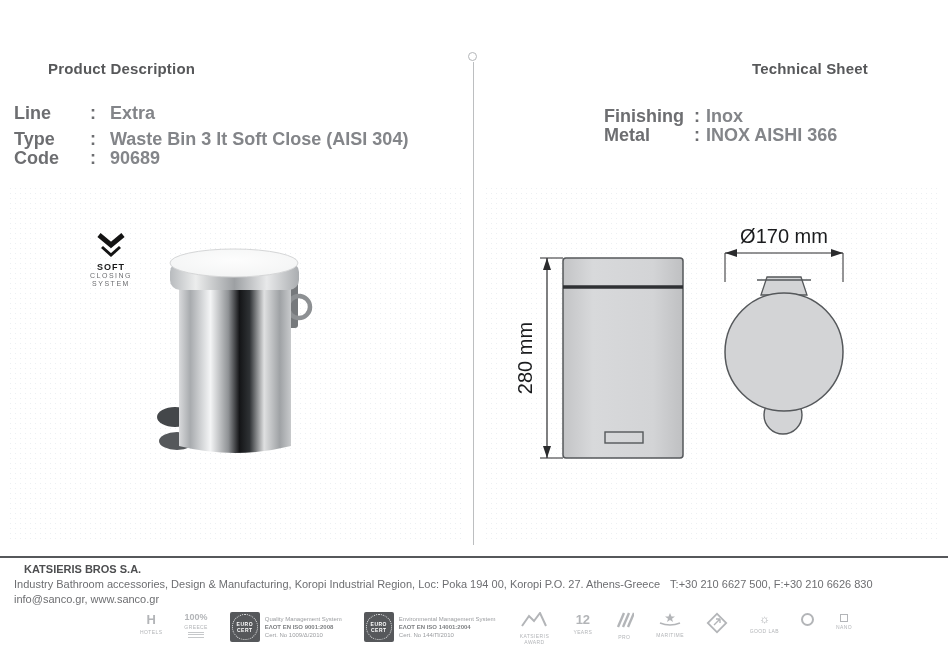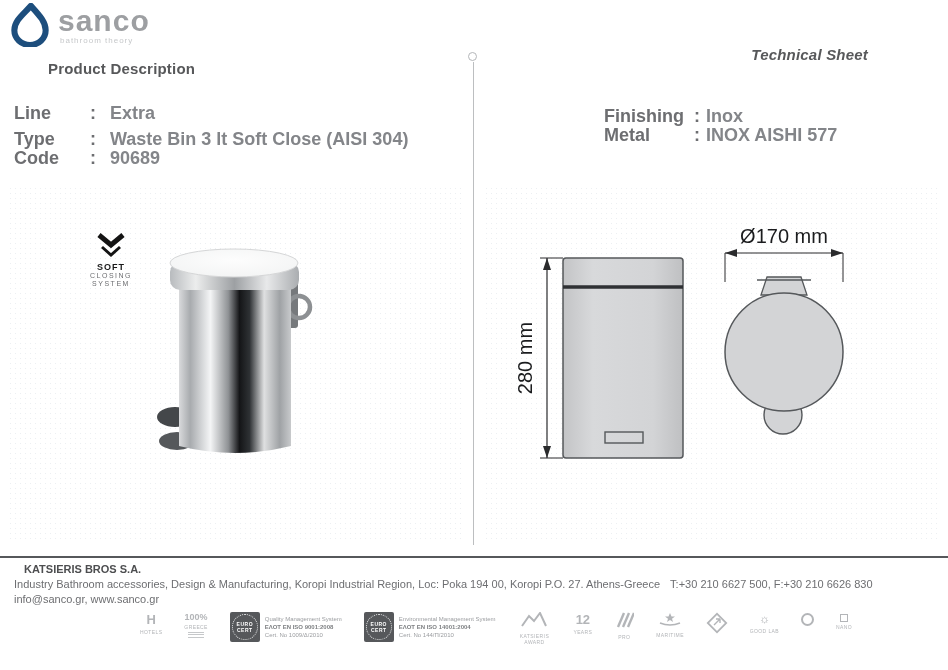--- a/index.html
+++ b/index.html
@@ -14,21 +14,21 @@
   .logo-name { font-size:30px; font-weight:bold; letter-spacing:1px; color:#9d9fa2; line-height:28px; }
   .logo-tagline { font-size:8px; letter-spacing:1px; color:#c6c8ca; margin-top:1px; margin-left:2px; }
 
   
   .divider-line { position:absolute; left:473px; top:62px; width:1px; height:483px; background:#bcbec0; }
   .divider-circle { position:absolute; left:468px; top:52px; width:9px; height:9px; border:1px solid #b4b6b9; border-radius:50%; background:#fff; }
 
   
   .section-title { position:absolute; font-size:15px; font-weight:bold; color:#57585a; letter-spacing:.2px; }
   .title-left { left:48px; top:60px; }
-  .title-right { right:80px; top:46px; text-align:right;font-style:italic; }
+  .title-right { right:80px; top:60px; text-align:right; }
 
   
   .field-row { position:absolute; height:16px; font-size:18px; display:flex; }
   .f-label { font-weight:bold; color:#6d6e71; }
   .f-colon { font-weight:bold; color:#6d6e71; }
   .f-value { color:#838589; font-weight:bold; }
   .left-fields .f-label { width:76px; }
   .left-fields .f-colon { width:20px; text-align:left; }
   .right-fields .f-label { width:90px; }
   .right-fields .f-colon { width:12px; }
@@ -79,29 +79,20 @@
   .iso-text .iso-bold { font-weight:bold; color:#7e8083; }
   .ring-icon { width:13px; height:13px; border:2px solid #b3b5b8; border-radius:50%; margin:1px auto 0; }
   .sq-icon { width:8px; height:8px; border:1.5px solid #b3b5b8; margin:2px auto 0; }
   .sun-glyph { font-size:12px; line-height:14px; color:#b3b5b8; }
 </style>
 </head>
 <body>
 
 <div class="page">
 
-  <div class="logo">
-    <svg class="logo-drop" viewBox="0 0 46 50">
-      <path d="M24,3 C15,13 5,20 5,31 a18,17 0 1 0 36,0 C41,21 33,13 24,3 Z" fill="none" stroke="#1d4e7d" stroke-width="7" stroke-linejoin="round"></path>
-    </svg>
-    <div class="logo-textwrap">
-      <div class="logo-name">sanco</div>
-      <div class="logo-tagline">bathroom theory</div>
-    </div>
-  </div>
 
   <div class="divider-circle"></div>
   <div class="divider-line"></div>
 
   <div class="section-title title-left">Product Description</div>
   <div class="section-title title-right">Technical Sheet</div>
 
   <div class="left-fields">
     <div class="field-row" style="left:14px; top:103px;">
       <span class="f-label">Line</span>
@@ -122,21 +113,21 @@
 
   <div class="right-fields">
     <div class="field-row" style="left:604px; top:106px;">
       <span class="f-label">Finishing</span>
       <span class="f-colon">:</span>
       <span class="f-value">Inox</span>
     </div>
     <div class="field-row" style="left:604px; top:130px;align-items:flex-end;">
       <span class="f-label">Metal</span>
       <span class="f-colon">:</span>
-      <span class="f-value">INOX AISHI 577</span>
+      <span class="f-value">INOX AISHI 366</span>
     </div>
   </div>
 
   <div class="panel-box box-left"></div>
   <div class="panel-box box-right"></div>
 
   <div class="soft-badge">
     <svg width="30" height="26" viewBox="0 0 30 26">
       <path d="M3,2 L15,12 L27,2" fill="none" stroke="#141414" stroke-width="5"></path>
       <path d="M6,14 L15,22 L24,14" fill="none" stroke="#141414" stroke-width="3"></path>

